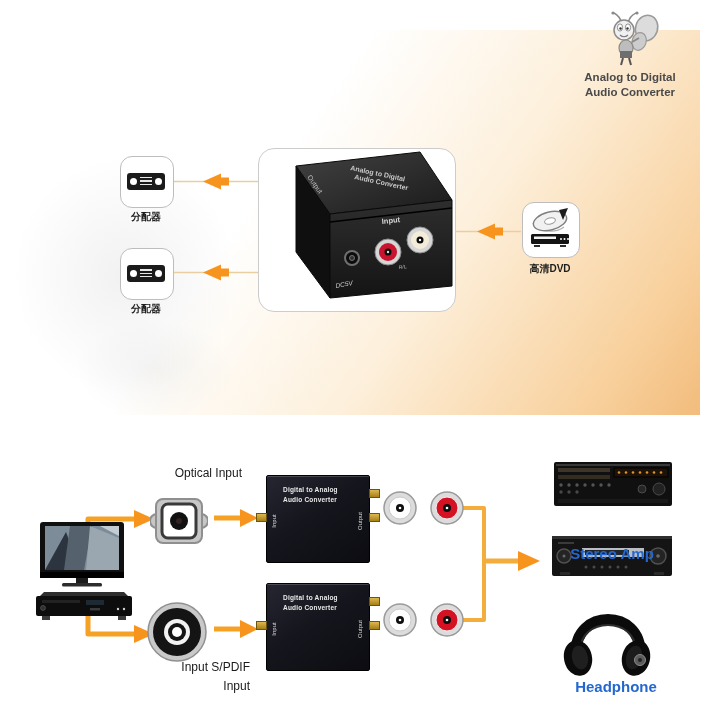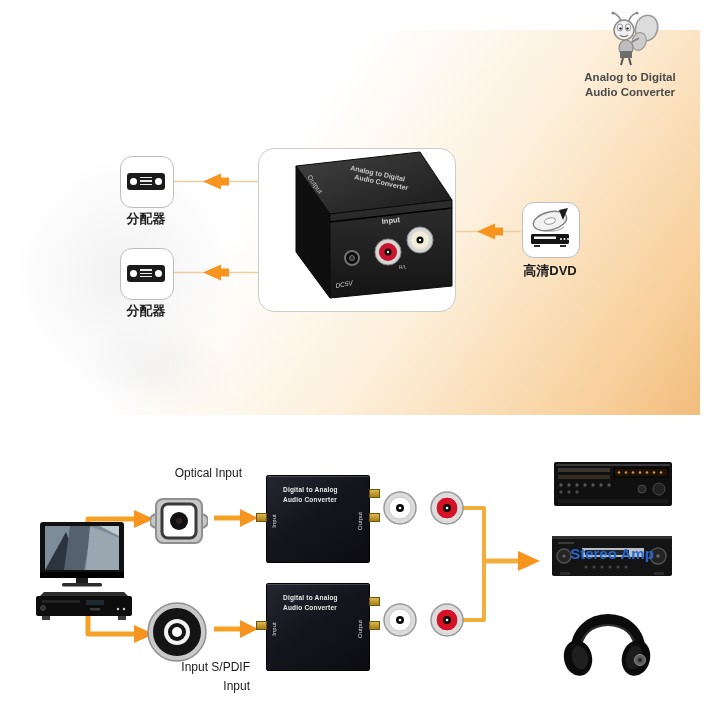--- a/index.html
+++ b/index.html
@@ -13,21 +13,21 @@
   .wm { border-radius:50%; pointer-events:none; }
   .wm-a { left:-30px; top:110px; width:310px; height:330px;
           background:radial-gradient(closest-side, rgba(120,120,120,.10), rgba(120,120,120,0) 72%); }
   .wm-b { left:40px; top:300px; width:230px; height:140px;
           background:radial-gradient(closest-side, rgba(120,120,120,.07), rgba(120,120,120,0) 70%); }
 
   .logo-text { left:558px; top:70px; width:144px; text-align:center;
                font-weight:bold; font-size:11.5px; line-height:1.3; color:#4a4a4a; }
 
   .card { background:#fff; border:1.5px solid #bdbdbd; border-radius:12px; }
-  .card-label { text-align:center; font-size:13px; color:#1c1c1c; font-weight:bold; }
+  .card-label { text-align:center; font-size:10px; color:#1c1c1c; font-weight:bold; }
 
   .splitter-icon { position:absolute; left:6px; top:16px; width:38px; height:17px;
                    background:#1b1b1b; border-radius:3px; }
   .splitter-icon .dot { position:absolute; top:5px; width:7px; height:7px; border-radius:50%; background:#fff; }
   .splitter-icon .dot.l { left:3px; } .splitter-icon .dot.r { right:3px; }
   .splitter-icon .lines { position:absolute; left:13px; right:13px; top:4px; height:9px;
       background:repeating-linear-gradient(to bottom,#e8e8e8 0 1.5px, transparent 1.5px 3.5px); }
 
   .conv-card { left:258px; top:148px; width:196px; height:162px;
                background:#fff; border:1.5px solid #cccccc; border-radius:16px; }
@@ -358,14 +358,15 @@
       <ellipse cx="18" cy="64" rx="14" ry="18" fill="#0b0b0b"></ellipse>
       <ellipse cx="20" cy="64" rx="8" ry="12" fill="#1f1f1f"></ellipse>
     </g>
     <g transform="rotate(14 76 64)">
       <ellipse cx="76" cy="64" rx="14" ry="18" fill="#0b0b0b"></ellipse>
       <ellipse cx="74" cy="64" rx="8" ry="12" fill="#1c1c1c"></ellipse>
     </g>
     <circle cx="80" cy="66" r="5.5" fill="#5c5c5c" stroke="#8c8c8c" stroke-width="1"></circle>
     <circle cx="80" cy="66" r="2" fill="#222"></circle>
   </svg>
+  <div class="abs dev-label" style="left:556px;top:678px;width:120px;">Headphone</div>
 
 </div>
 
 </body></html>

